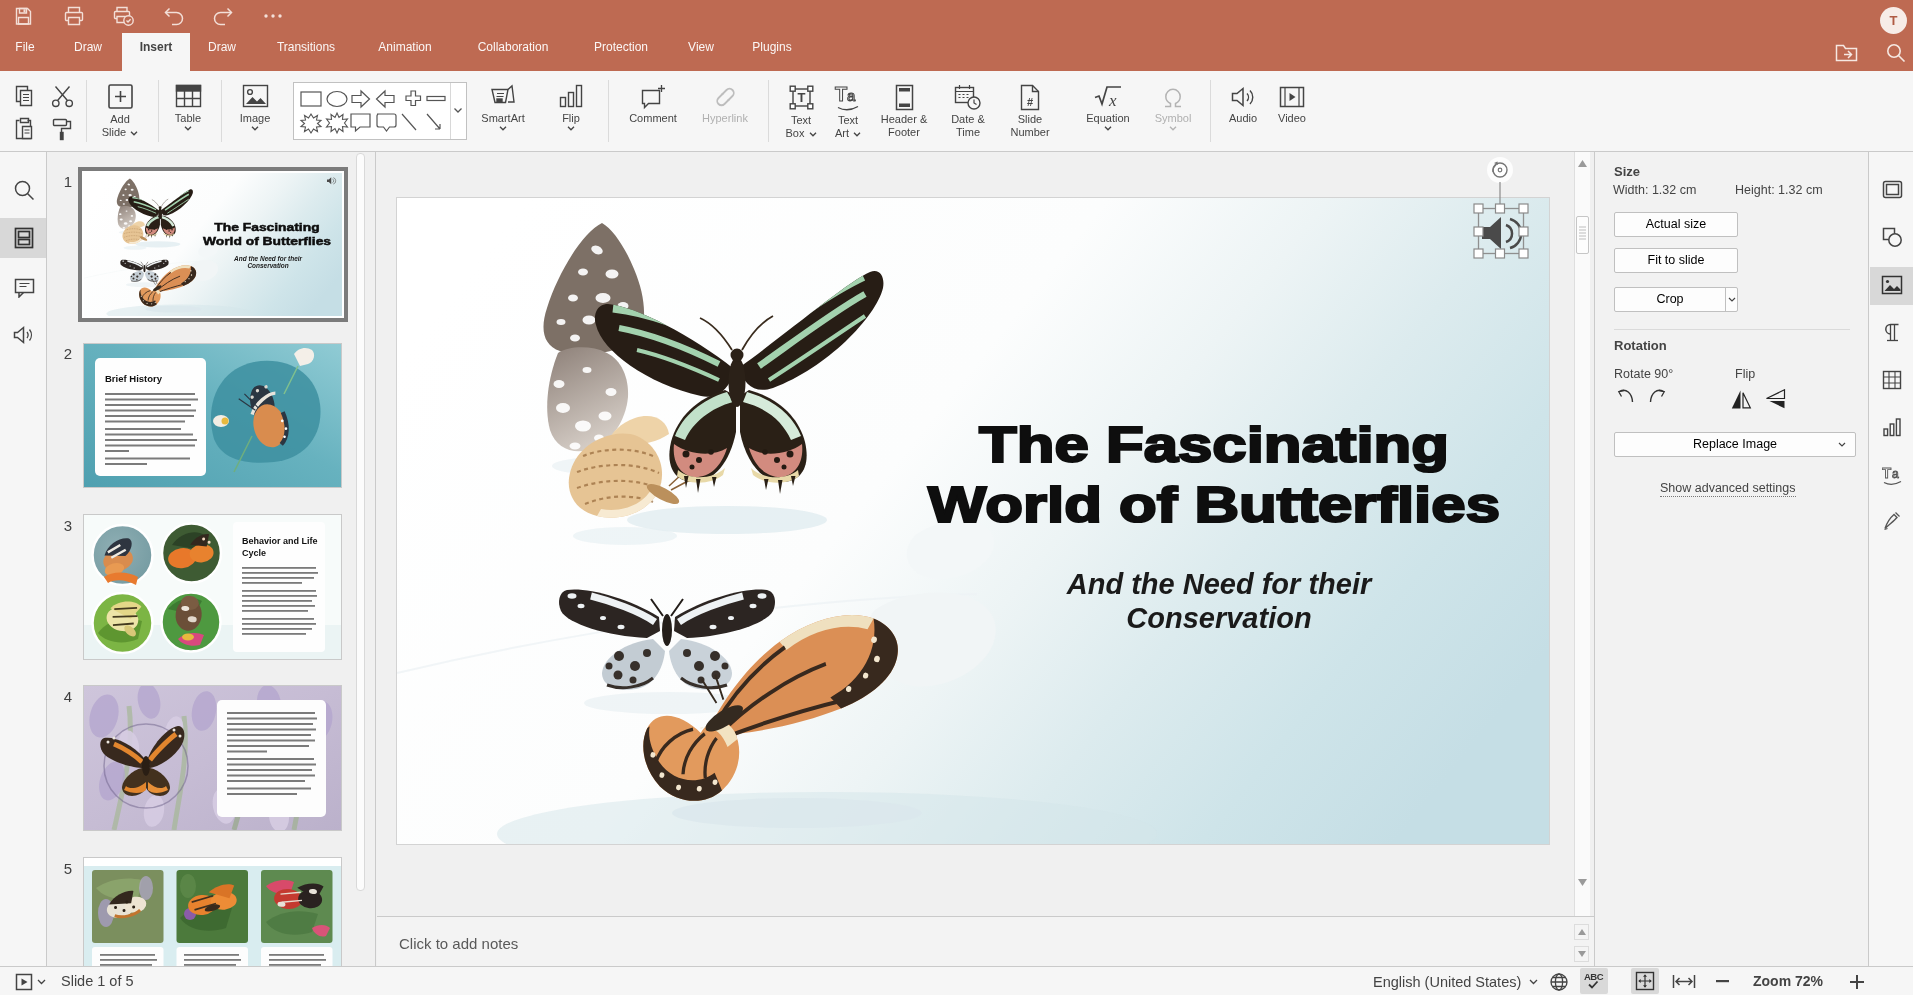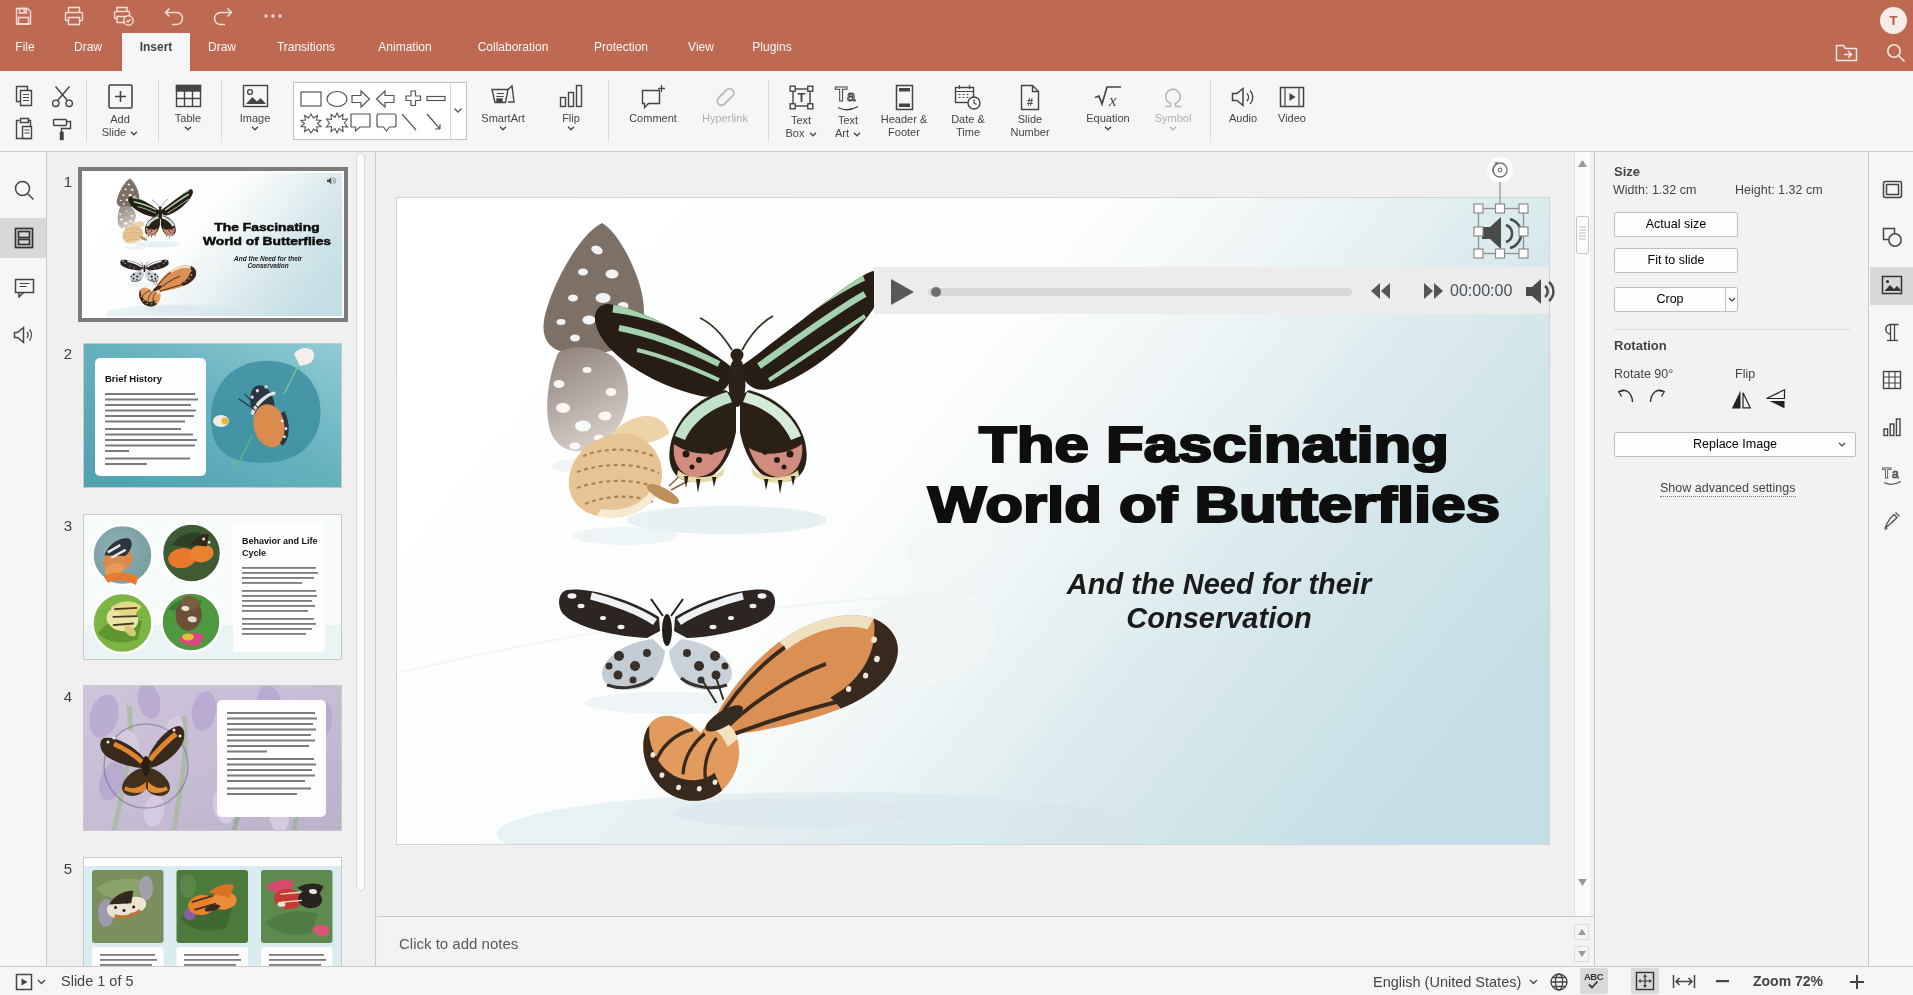--- a/index.html
+++ b/index.html
@@ -807,39 +807,20 @@
   </g>
 </symbol>
 </defs>
 </svg>
 <div id="canvas">
   <div id="slide">
       <svg width="1152" height="646" viewBox="0 0 1152 646">
         <use href="#s1"></use>
       </svg>
     </div>
-  <div id="player">
-    <svg class="abs" style="left:17px;top:12px" width="23" height="26" viewBox="0 0 23 26">
-        <path d="M0 0L23 13L0 26z" fill="#585858"></path>
-      </svg>
-    <div class="abs" style="left:54px;top:21px;width:424px;height:8px;background:#D8D8D8;border-radius:4px"></div>
-    <div class="abs" style="left:57px;top:20px;width:10px;height:10px;background:#6F6F6F;border-radius:50%"></div>
-    <svg class="abs" style="left:497px;top:16px" width="19" height="16" viewBox="0 0 19 16" fill="#555">
-        <path d="M9 0L0 8l9 8zM19 0l-9 8 9 8z"></path>
-      </svg>
-    <svg class="abs" style="left:550px;top:16px" width="19" height="16" viewBox="0 0 19 16" fill="#555">
-        <path d="M0 0l9 8-9 8zM10 0l9 8-9 8z"></path>
-      </svg>
-    <div class="abs" style="left:576px;top:15px;font-size:16px;color:#46525c">00:00:00</div>
-    <svg class="abs" style="left:652px;top:12px" width="32" height="25" viewBox="0 0 32 25" fill="#4a4a4a">
-      <path d="M0 8h6l9-8v25l-9-8H0z"></path>
-      <path d="M19 7a7 7 0 0 1 0 11" fill="none" stroke="#4a4a4a" stroke-width="2.4"></path>
-      <path d="M23 3a12.5 12.5 0 0 1 0 19" fill="none" stroke="#4a4a4a" stroke-width="2.4"></path>
-    </svg>
-  </div>
   <svg class="abs" style="left:1080px;top:0" width="90" height="110" viewBox="0 0 90 110">
     <circle cx="43" cy="18" r="13" fill="rgba(255,255,255,0.85)"></circle>
     <line x1="43" y1="30" x2="43" y2="56" stroke="#8a8a8a" stroke-width="1.2"></line>
     <circle cx="43" cy="18" r="7" fill="#fff" stroke="#767676" stroke-width="1.4"></circle>
     <circle cx="43" cy="18" r="1.8" fill="none" stroke="#767676" stroke-width="1.2"></circle>
     <path d="M36 20a7.5 7.5 0 0 1 3-7" fill="none" stroke="#767676" stroke-width="1.4"></path>
     <path d="M37 11l3.5-1.5 0.5 3.5z" fill="#767676"></path>
     <rect x="21.5" y="56.5" width="45" height="45" fill="none" stroke="#8f8f8f" stroke-width="1.3"></rect>
     <g fill="#fff" stroke="#8a8a8a" stroke-width="1.2">
       <rect x="17" y="52" width="9" height="9"></rect>

